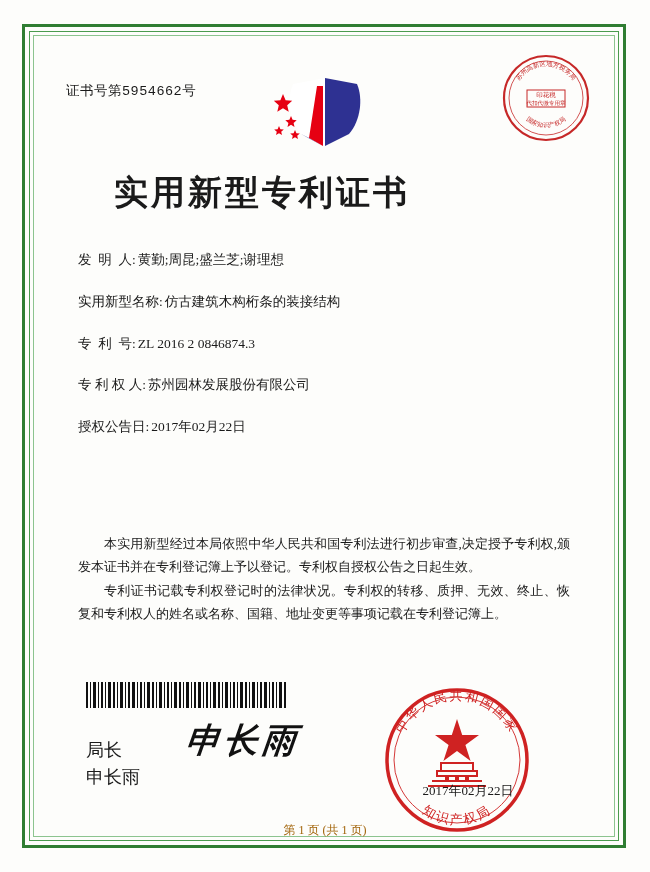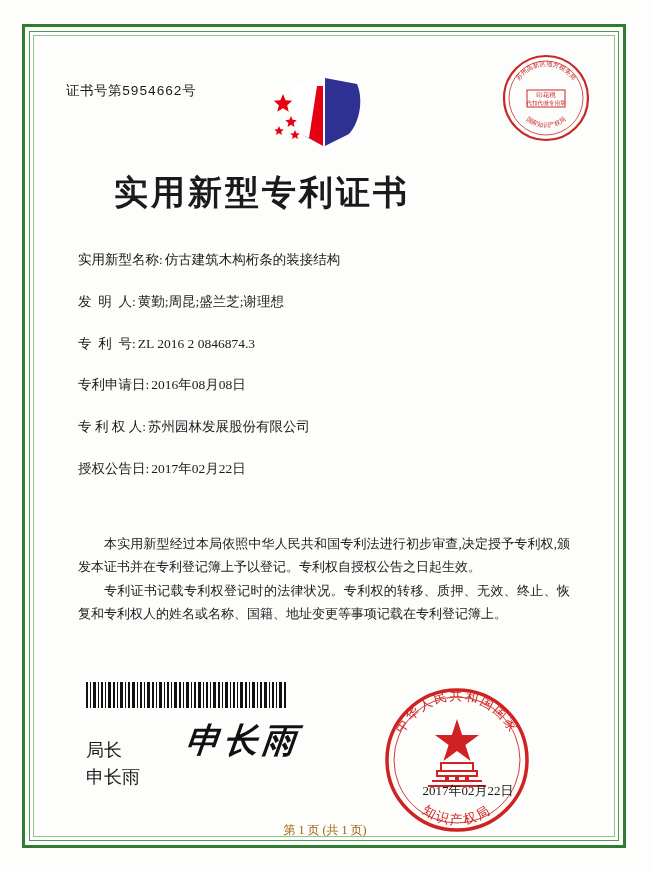--- a/index.html
+++ b/index.html
@@ -207,34 +207,30 @@
       <text font-size="6.2" fill="#c62828" font-family="DejaVu Serif, serif">
         <textPath href="#arcBot" startOffset="50%" text-anchor="middle">国家知识产权局</textPath>
       </text>
     </svg>
   </div>
 
   <div class="doc-title">实用新型专利证书</div>
 
   <div class="fields">
     <div class="field-row">
+      <span class="field-label">发  明  人:</span>
+      <span class="field-value">黄勤;周昆;盛兰芝;谢理想</span>
+    </div>
+    <div class="field-row">
       <span class="field-label">实用新型名称:</span>
       <span class="field-value">仿古建筑木构桁条的装接结构</span>
     </div>
     <div class="field-row">
-      <span class="field-label">发  明  人:</span>
-      <span class="field-value">黄勤;周昆;盛兰芝;谢理想</span>
-    </div>
-    <div class="field-row">
       <span class="field-label">专  利  号:</span>
       <span class="field-value">ZL 2016 2 0846874.3</span>
-    </div>
-    <div class="field-row">
-      <span class="field-label">专利申请日:</span>
-      <span class="field-value">2016年08月08日</span>
     </div>
     <div class="field-row">
       <span class="field-label">专 利 权 人:</span>
       <span class="field-value">苏州园林发展股份有限公司</span>
     </div>
     <div class="field-row">
       <span class="field-label">授权公告日:</span>
       <span class="field-value">2017年02月22日</span>
     </div>
   </div>

